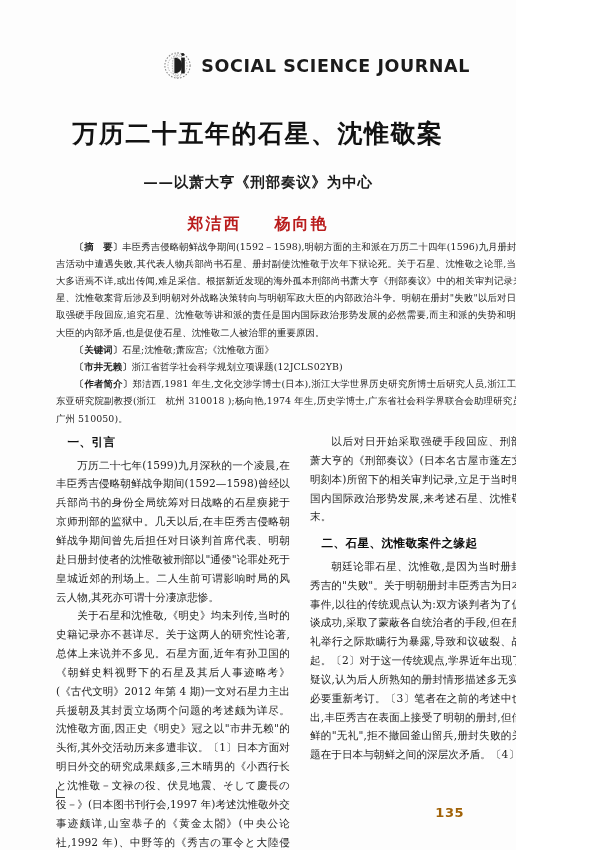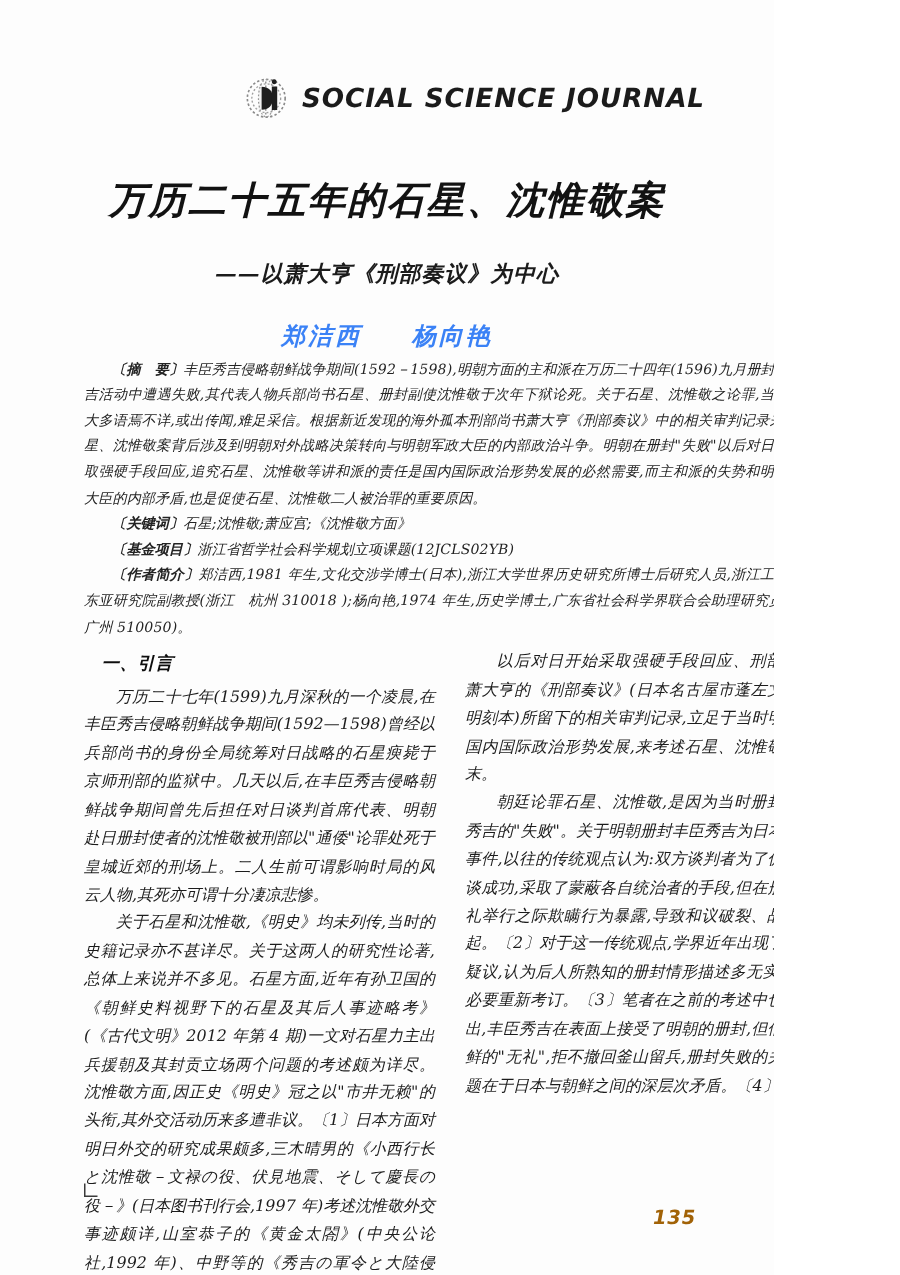--- a/index.html
+++ b/index.html
@@ -7,21 +7,20 @@
     margin: 0; padding: 0;
     width: 600px; height: 850px;
     background: #ffffff;
     font-family: "DejaVu Sans", "Liberation Sans", sans-serif;
   }
   .page {
     position: relative;
     width: 516px; height: 850px;
     background: #fdfdfd;
     overflow: hidden;
-    font-style: italic;
   }
 
   
   .masthead {
     position: absolute;
     top: 52px; right: 46px;
     display: flex;
     align-items: center;
     gap: 10px;
   }
@@ -60,21 +59,21 @@
     font-size: 14.5px;
     font-weight: bold;
     color: #1b1b1b;
     letter-spacing: 0.8px;
   }
   .authors {
     margin-top: 22px;
     font-family: "DejaVu Sans", "Liberation Sans", sans-serif;
     font-size: 16px;
     font-weight: bold;
-    color: #3b82f6;
+    color: #b91c1c;
     letter-spacing: 2px;
   }
   .authors .sep { display: inline-block; width: 18px; }
 
   
   .frontmatter {
     position: absolute;
     top: 238px; left: 56px;
     width: 489px;
     font-family: "DejaVu Serif", "Liberation Serif", serif;
@@ -177,37 +176,38 @@
       <span>杨向艳</span>
     </div>
   </div>
 
   <div class="frontmatter">
 
     <p class="fm-para"><span class="fm-label">〔摘　要〕</span><span>丰臣秀吉侵略朝鲜战争期间(1592－1598),明朝方面的主和派在万历二十四年(1596)九月册封丰臣秀吉活动中遭遇失败,其代表人物兵部尚书石星、册封副使沈惟敬于次年下狱论死。关于石星、沈惟敬之论罪,当时史籍大多语焉不详,或出传闻,难足采信。根据新近发现的海外孤本刑部尚书萧大亨《刑部奏议》中的相关审判记录来看,石星、沈惟敬案背后涉及到明朝对外战略决策转向与明朝军政大臣的内部政治斗争。明朝在册封"失败"以后对日开始采取强硬手段回应,追究石星、沈惟敬等讲和派的责任是国内国际政治形势发展的必然需要,而主和派的失势和明朝军政大臣的内部矛盾,也是促使石星、沈惟敬二人被治罪的重要原因。</span></p>
 
     <p class="fm-line"><span class="fm-label">〔关键词〕</span><span>石星;沈惟敬;萧应宫;《沈惟敬方面》</span></p>
 
-    <p class="fm-line"><span class="fm-label">〔基金项目〕</span><span>浙江省哲学社会科学规划立项课题(12JCLS02YB)</span></p>
+    <p class="fm-line"><span class="fm-label">〔市井无赖〕</span><span>浙江省哲学社会科学规划立项课题(12JCLS02YB)</span></p>
 
     <p class="fm-line"><span class="fm-label">〔作者简介〕</span><span>郑洁西,1981 年生,文化交涉学博士(日本),浙江大学世界历史研究所博士后研究人员,浙江工商大学东亚研究院副教授(浙江　杭州 310018 );杨向艳,1974 年生,历史学博士,广东省社会科学界联合会助理研究员(广东　广州 510050)。</span></p>
 
 
   </div>
 
   <div class="body-area">
 
     <div class="col">
       <h2 class="sec-head">一、引言</h2>
       <p class="p">万历二十七年(1599)九月深秋的一个凌晨,在丰臣秀吉侵略朝鲜战争期间(1592—1598)曾经以兵部尚书的身份全局统筹对日战略的石星瘐毙于京师刑部的监狱中。几天以后,在丰臣秀吉侵略朝鲜战争期间曾先后担任对日谈判首席代表、明朝赴日册封使者的沈惟敬被刑部以"通倭"论罪处死于皇城近郊的刑场上。二人生前可谓影响时局的风云人物,其死亦可谓十分凄凉悲惨。</p>
       <p class="p">关于石星和沈惟敬,《明史》均未列传,当时的史籍记录亦不甚详尽。关于这两人的研究性论著,总体上来说并不多见。石星方面,近年有孙卫国的《朝鲜史料视野下的石星及其后人事迹略考》(《古代文明》2012 年第 4 期)一文对石星力主出兵援朝及其封贡立场两个问题的考述颇为详尽。沈惟敬方面,因正史《明史》冠之以"市井无赖"的头衔,其外交活动历来多遭非议。〔1〕日本方面对明日外交的研究成果颇多,三木晴男的《小西行长と沈惟敬－文禄の役、伏見地震、そして慶長の役－》(日本图书刊行会,1997 年)考述沈惟敬外交事迹颇详,山室恭子的《黄金太閤》(中央公论社,1992 年)、中野等的《秀吉の軍令と大陸侵攻》(吉川弘文馆,2006 年)都较为客观地叙述了沈惟敬的外交活动。国内学者魏志江的近论《论</p>
     </div>
 
     <div class="col">
       <p class="p">以后对日开始采取强硬手段回应、刑部尚书萧大亨的《刑部奏议》(日本名古屋市蓬左文库藏明刻本)所留下的相关审判记录,立足于当时明朝的国内国际政治形势发展,来考述石星、沈惟敬案始末。</p>
+      <h2 class="sec-head second">二、石星、沈惟敬案件之缘起</h2>
       <p class="p">朝廷论罪石星、沈惟敬,是因为当时册封丰臣秀吉的"失败"。关于明朝册封丰臣秀吉为日本国王事件,以往的传统观点认为:双方谈判者为了促成和谈成功,采取了蒙蔽各自统治者的手段,但在册封典礼举行之际欺瞒行为暴露,导致和议破裂、战事再起。〔2〕对于这一传统观点,学界近年出现了一些疑议,认为后人所熟知的册封情形描述多无实据,有必要重新考订。〔3〕笔者在之前的考述中也曾指出,丰臣秀吉在表面上接受了明朝的册封,但借口朝鲜的"无礼",拒不撤回釜山留兵,册封失败的关键问题在于日本与朝鲜之间的深层次矛盾。〔4〕</p>
 
     </div>
 
   </div>
 
   <div class="crop-mark"></div>
   <div class="page-number">135</div>
 
 </div>

